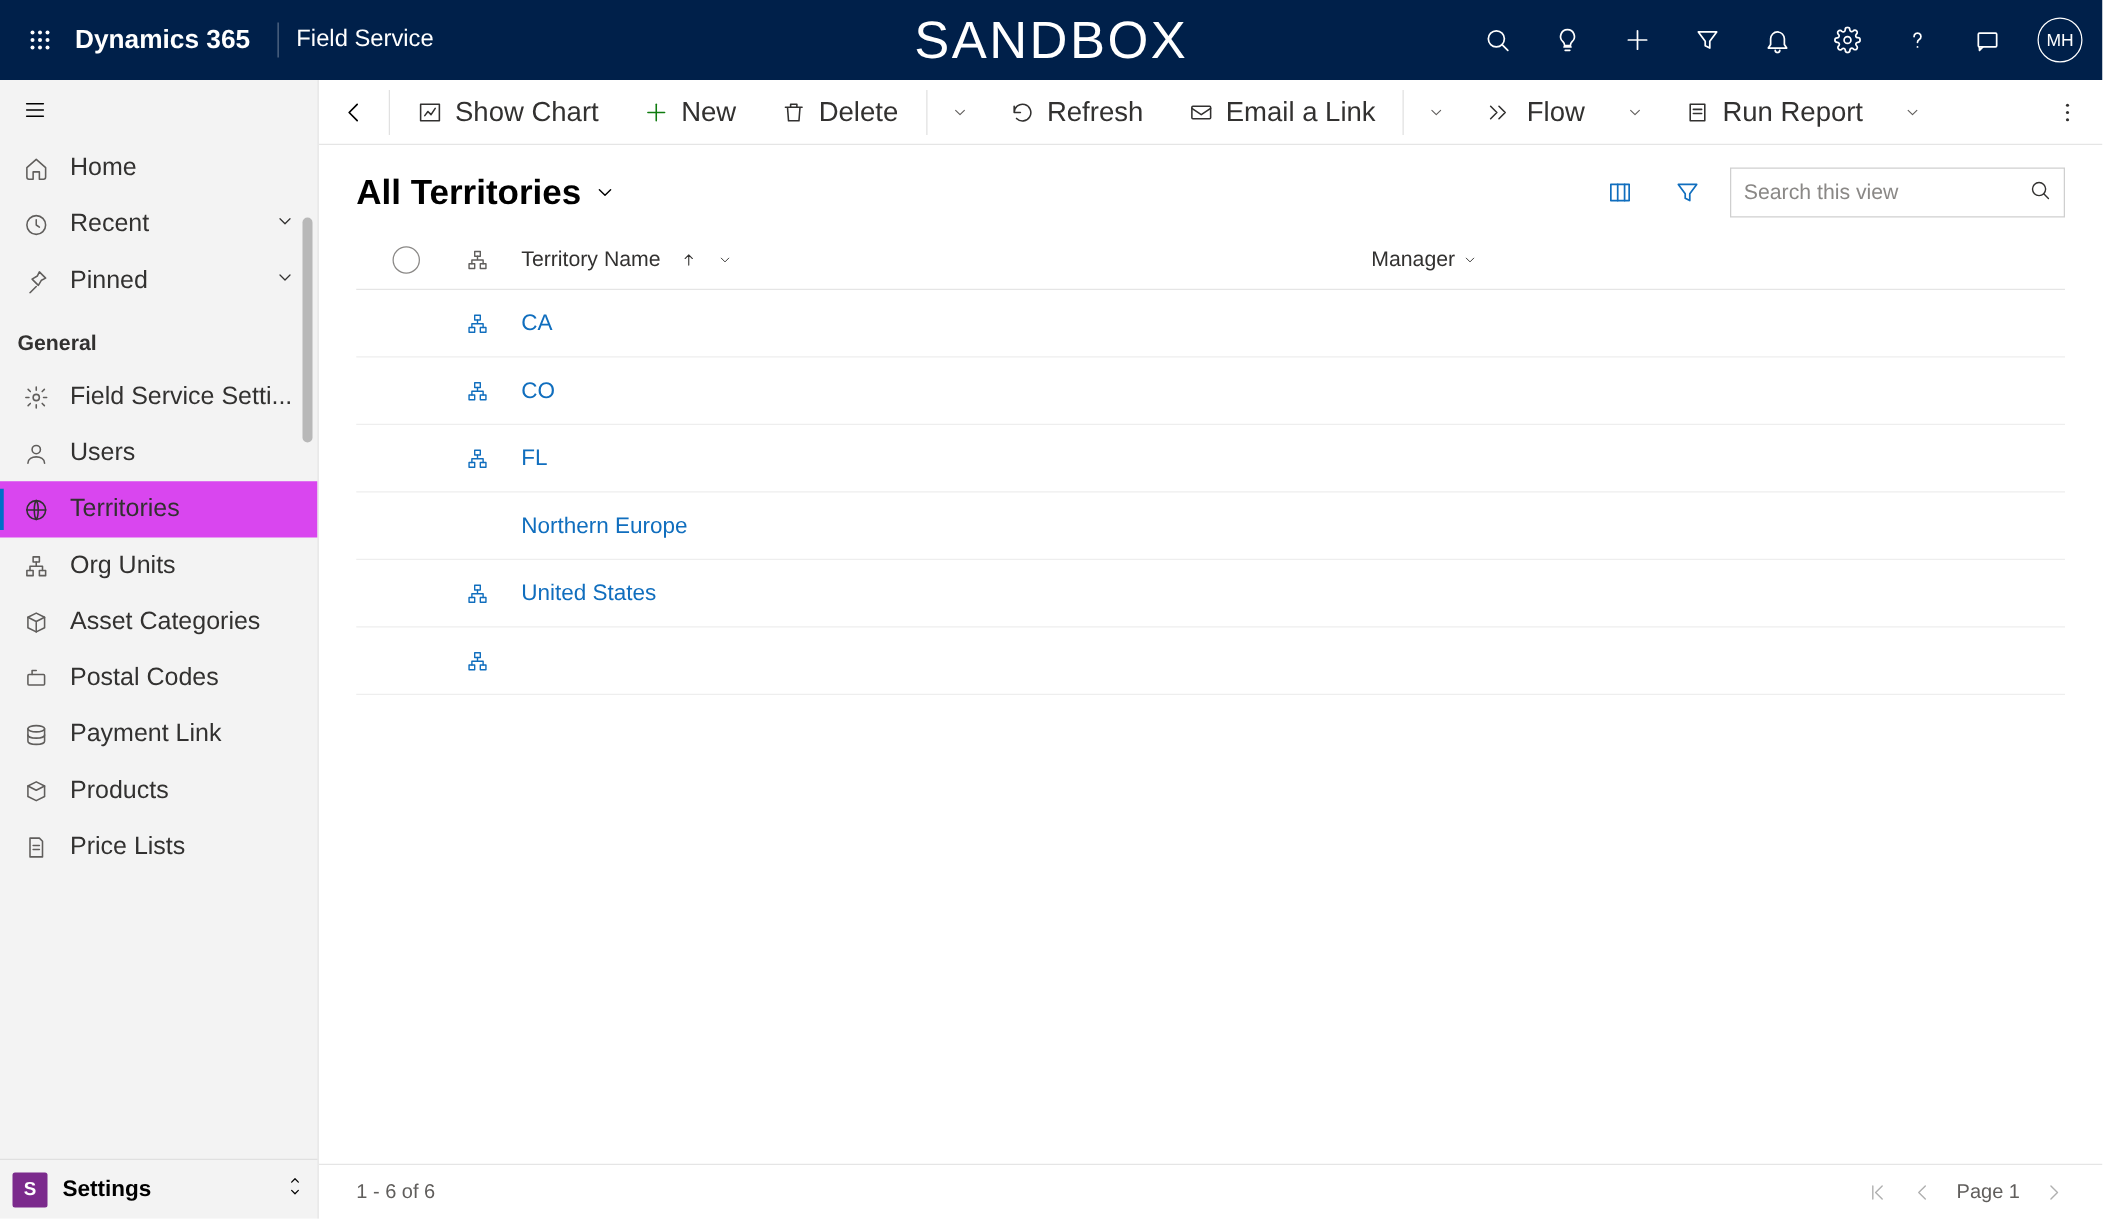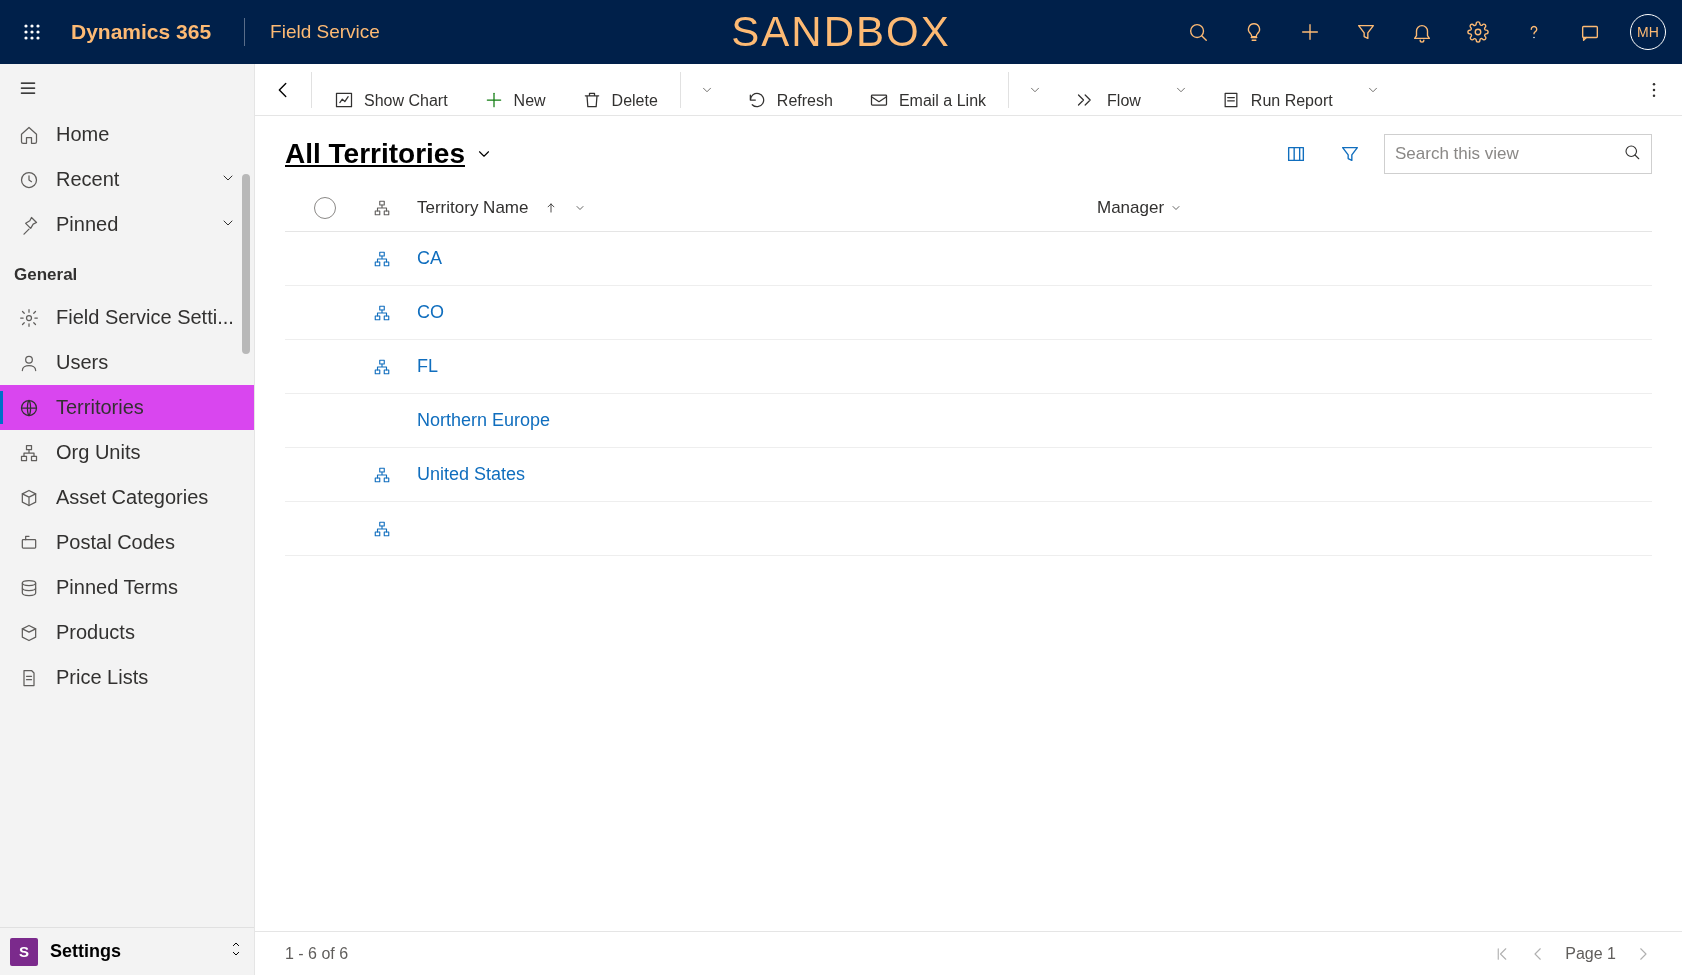--- a/index.html
+++ b/index.html
@@ -1,20 +1,20 @@
 <!DOCTYPE html>
 <html><head>
 <meta charset="utf-8">
 <style>
 * { margin: 0; padding: 0; box-sizing: border-box; font-family: "Segoe UI", -apple-system, sans-serif; }
 html, body { height: 100%; overflow: hidden; }
 body { display: flex; flex-direction: column; background: #fff; }
 
 
-.topbar { height: 64px; background: #00204a; color: #fdba74; display: flex; align-items: center; padding: 0 8px; position: relative; gap: 11px; }
+.topbar { height: 64px; background: #00204a; color: #ffffff; display: flex; align-items: center; padding: 0 8px; position: relative; }
 .topbar .waffle { width: 48px; display:flex; justify-content:center; align-items:center; cursor:pointer; }
 .topbar .brand { font-size: 21px; font-weight: 600; margin: 0 8px 0 4px; white-space: nowrap; }
 .topbar .divider { width:1px; height:28px; background: rgba(255,255,255,0.35); margin: 0 14px; }
 .topbar .module { font-size: 19px; font-weight: 400; }
 .topbar .center-title { position:absolute; left:50%; transform:translateX(-50%); font-size: 42px; font-weight: 300; letter-spacing: 2px; }
 .topbar .right-icons { margin-left:auto; display:flex; align-items:center; gap: 24px; padding-right: 8px; }
 .topbar .right-icons .hicon { width:32px; height:32px; display:flex; align-items:center; justify-content:center; cursor:pointer; }
 .avatar-circle { width:36px; height:36px; border-radius:50%; border:1.5px solid #fff; display:flex; align-items:center; justify-content:center; font-size:14px; font-weight:500; }
 
 
@@ -36,29 +36,29 @@
 .area-switcher .updown { margin-left:auto; }
 .side-scrollbar { position: absolute; right: 4px; top: 110px; width: 8px; height: 180px; background: #b8b8b8; border-radius: 4px; }
 
 
 .main { flex:1; display:flex; flex-direction:column; min-width:0; }
 
 
 .cmdbar { height:52px; border-bottom:1px solid #e5e5e5; display:flex; align-items:center; padding:0 8px; gap: 8px; }
 .cmd-back { width:40px; height:40px; display:flex; align-items:center; justify-content:center; cursor:pointer; }
 .cmd-vsep { width:1px; height:36px; background:#e1e1e1; }
-.cmd-btn { display:flex; align-items:flex-end; gap:10px; padding:0 14px; height:40px; cursor:pointer; font-size:16px; color:#323130; white-space:nowrap; }
+.cmd-btn { display:flex; align-items:center; gap:10px; padding:0 14px; height:40px; cursor:pointer; font-size:22px; color:#323130; white-space:nowrap; }
 .cmd-btn .cicon { display:flex; align-items:center; justify-content:center; }
 .cmd-btn.green .cicon { color:#107c10; }
 .cmd-chev { width:36px; height:40px; display:flex; align-items:center; justify-content:center; cursor:pointer; color:#605e5c; }
 .cmd-overflow { margin-left:auto; width:40px; height:40px; display:flex; align-items:center; justify-content:center; cursor:pointer; }
 
 
 .view-header { display:flex; align-items:center; padding: 18px 30px 10px 30px; gap:14px; }
-.view-title { font-size:28px; font-weight:600; display:flex; align-items:center; gap:10px; cursor:pointer;text-decoration:underline; }
+.view-title { font-size:28px; font-weight:600; display:flex; align-items:center; gap:10px; cursor:pointer; }
 .view-spacer { flex:1; }
 .vh-iconbtn { width:40px; height:40px; display:flex; align-items:center; justify-content:center; cursor:pointer; color:#323130; }
 .search-wrap { width:268px; height:40px; border:1px solid #cfcfcf; display:flex; align-items:center; padding: 0 10px; }
 .search-wrap input { flex:1; border:none; outline:none; font-size:17px; background:transparent; }
 .search-wrap input::placeholder { color:#8a8886; }
 .search-wrap .sicon { color:#323130; }
 
 
 .grid-header { display:flex; align-items:center; height:48px; border-bottom:1px solid #e5e5e5; padding: 0 10px 0 18px; }
 .col-select { width:44px; display:flex; justify-content:center; }
@@ -254,21 +254,21 @@
         <span>Postal Codes</span>
       </div>
       <div class="nav-item">
         <span class="nav-icon">
             <svg viewBox="0 0 24 24">
               <ellipse cx="12" cy="6" rx="8" ry="3"></ellipse>
               <path d="M4 6v12c0 1.7 3.6 3 8 3s8-1.3 8-3V6"></path>
               <path d="M4 12c0 1.7 3.6 3 8 3s8-1.3 8-3"></path>
             </svg>
           </span>
-        <span>Pinned Terms</span>
+        <span>Payment Link</span>
       </div>
       <div class="nav-item">
         <span class="nav-icon">
             <svg viewBox="0 0 24 24">
               <path d="M12 3l8 4v10l-8 4-8-4V7z"></path>
               <path d="M4 7l8 4 8-4"></path>
             </svg>
           </span>
         <span>Products</span>
       </div>

